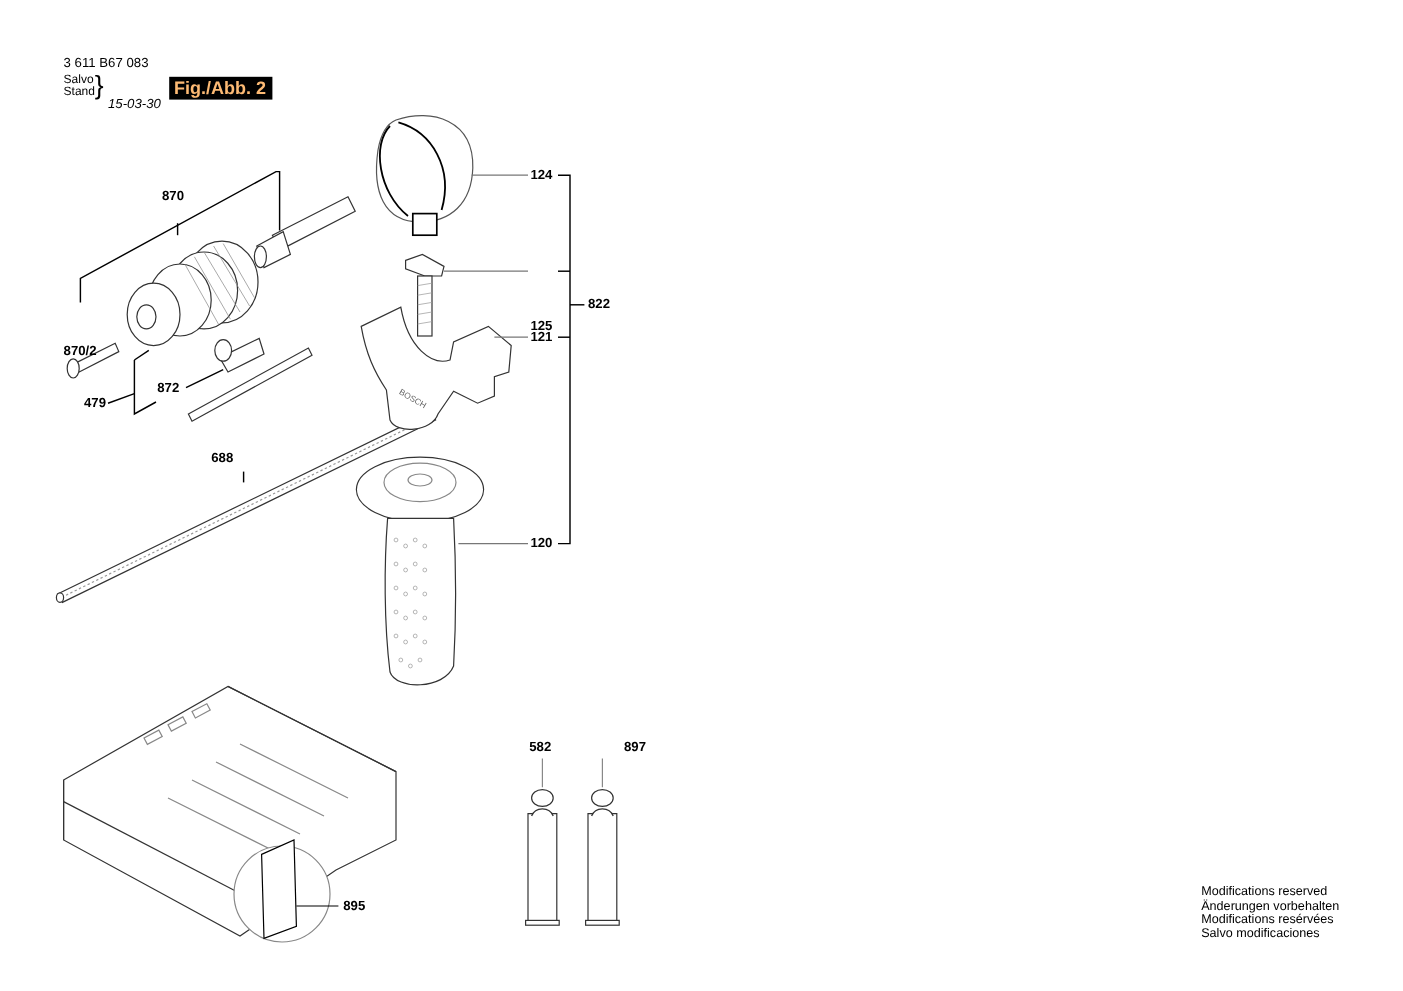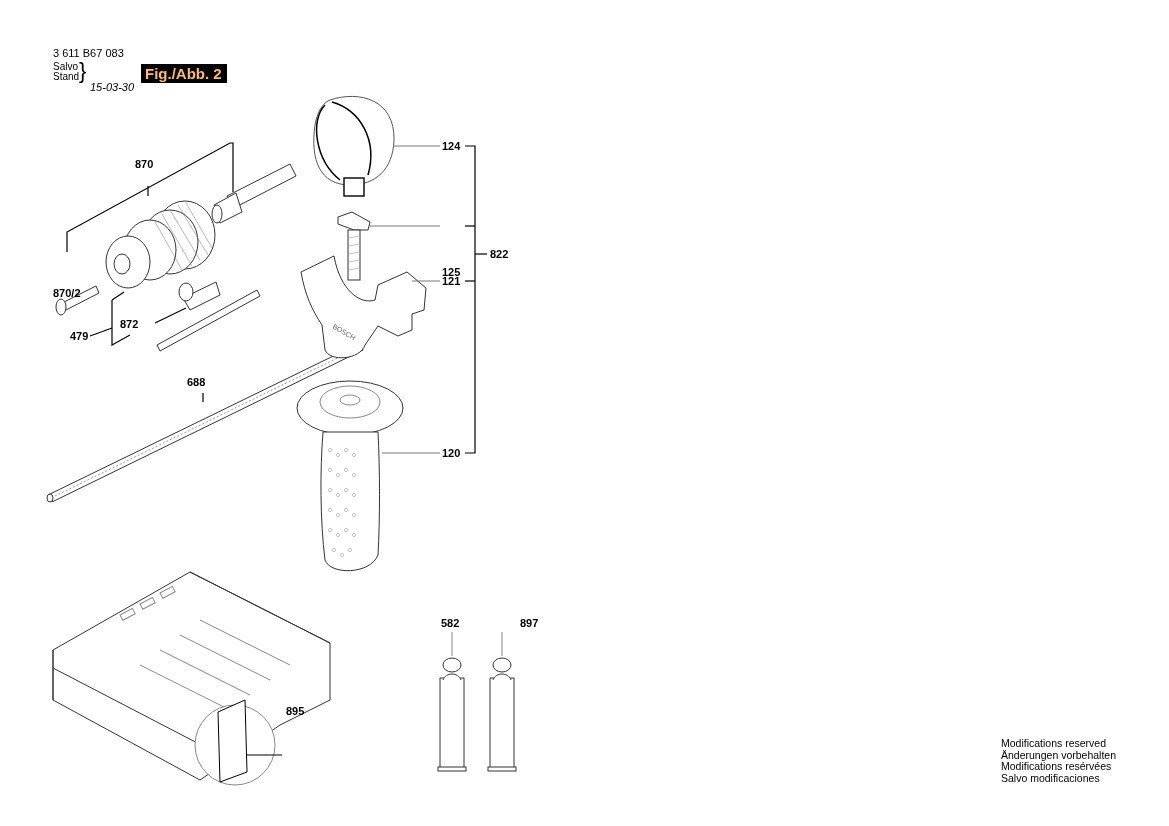--- a/index.html
+++ b/index.html
@@ -178,28 +178,28 @@
     <ellipse cx="502" cy="665" rx="9" ry="7"></ellipse>
     <path d="M490,678 L514,678 L514,770 L490,770 Z"></path>
     <path d="M493,680 C496,672 508,672 511,680"></path>
     <rect x="488" y="767" width="28" height="4" fill="#fff"></rect>
   </g>
 </svg>
 
 <div class="abs lbl" style="left:135px;top:158px;">870</div>
 <div class="abs lbl" style="left:53px;top:258px;margin-top:29px;">870/2</div>
 <div class="abs lbl" style="left:70px;top:330px;">479</div>
-<div class="abs lbl" style="left:120px;top:318px;">872</div>
-<div class="abs lbl" style="left:187px;top:376px;text-align:center;">688</div>
+<div class="abs lbl" style="left:131px;top:318px;">872</div>
+<div class="abs lbl" style="left:176px;top:376px;text-align:center;">688</div>
 <div class="abs lbl" style="left:442px;top:140px;">124</div>
 <div class="abs lbl" style="left:442px;top:220px;margin-top:46px;">125</div>
 <div class="abs lbl" style="left:442px;top:275px;text-align:right;">121</div>
 <div class="abs lbl" style="left:490px;top:248px;text-align:center;">822</div>
 <div class="abs lbl" style="left:442px;top:447px;">120</div>
-<div class="abs lbl" style="left:286px;top:705px;">895</div>
+<div class="abs lbl" style="left:286px;top:749px;">895</div>
 <div class="abs lbl" style="left:441px;top:617px;">582</div>
 <div class="abs lbl" style="left:520px;top:617px;">897</div>
 
 <div class="abs note">
   <div>Modifications reserved</div>
   <div>Änderungen vorbehalten</div>
   <div>Modifications resérvées</div>
   <div>Salvo modificaciones</div>
 </div>
 

